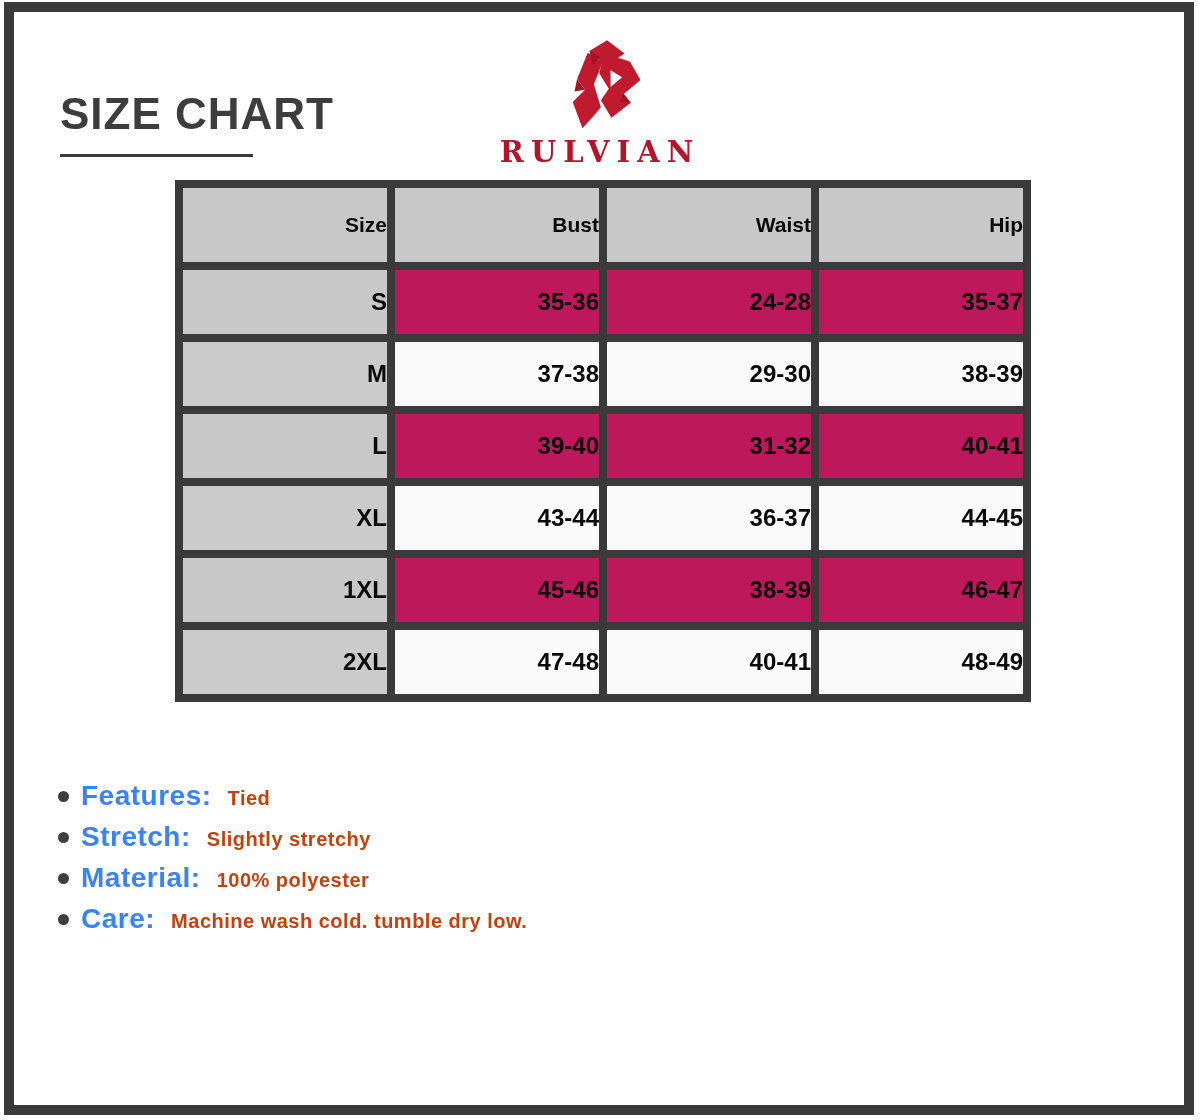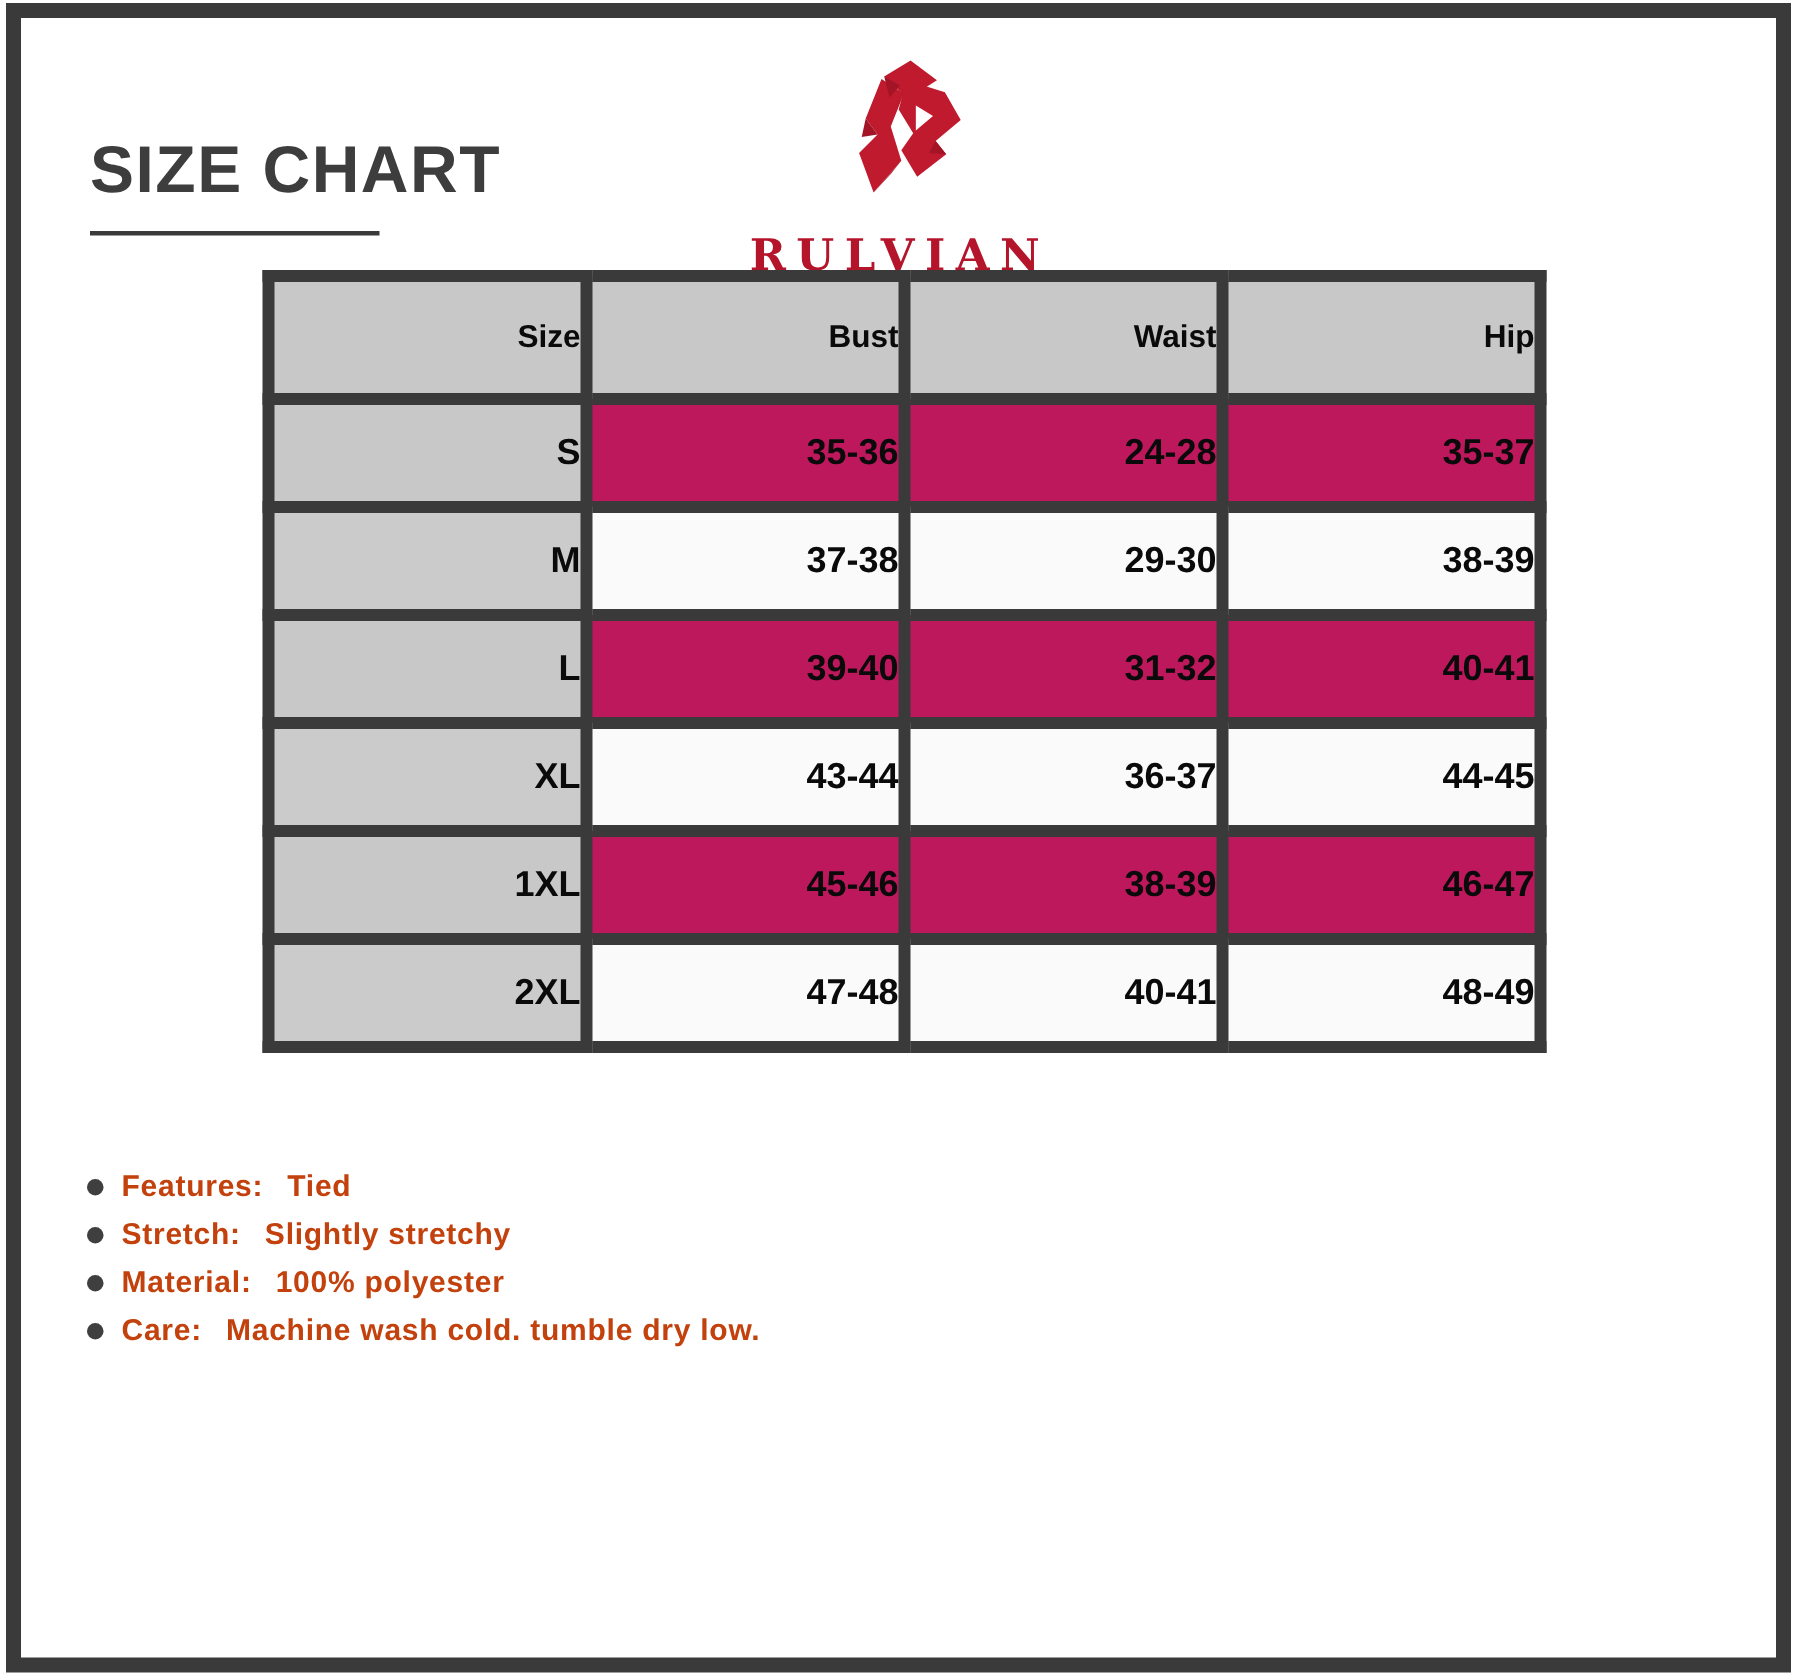--- a/index.html
+++ b/index.html
@@ -10,39 +10,39 @@
   .frame{position:absolute;left:4px;top:2px;right:6px;bottom:5px;border:10px solid #3a3a3a;pointer-events:none;}
 
   
   .title-block{position:absolute;left:60px;top:92px;}
   .page-title{font-size:44px;font-weight:700;color:#3d3d3d;letter-spacing:1px;line-height:1;}
   .title-underline{width:193px;height:3px;background:#3a3a3a;margin-top:18px;}
 
   
   .brand{position:absolute;left:0;top:38px;width:1200px;display:flex;flex-direction:column;align-items:center;}
   .brand svg{display:block;}
-  .brand-name{margin-top:20px;font-family:"DejaVu Serif","Liberation Serif",serif;font-weight:700;
+  .brand-name{margin-top:2px;font-family:"DejaVu Serif","Liberation Serif",serif;font-weight:700;
               font-size:29px;letter-spacing:7px;color:#B5152B;line-height:1;}
 
   
   .size-table{position:absolute;left:175px;top:180px;border-collapse:collapse;table-layout:fixed;width:856px;}
   .size-table td,.size-table th{border:8px solid #3a3a3a;text-align:right;vertical-align:middle;
                                 color:#0a0a0a;padding:0;}
   .size-table th{height:74px;background:#c8c8c8;font-size:21px;font-weight:700;}
   .size-table td{height:64px;font-size:24px;font-weight:700;background:#be185d;}
   .size-table td.size-col{background:#c8c8c8;}
   .size-table tr.alt td{background:#fafafa;}
   .size-table tr.alt td.size-col{background:#cbcbcb;}
 
   
   .details{position:absolute;left:58px;top:780px;display:flex;flex-direction:column;gap:9px;}
   .detail-row{display:flex;align-items:baseline;}
   .bullet{width:11px;height:11px;border-radius:50%;background:#3f3f3f;align-self:center;
           margin-right:12px;flex:0 0 auto;}
-  .detail-label{font-size:20px;font-weight:700;color:#c2410c;letter-spacing:0.5px;}
+  .detail-label{font-size:28px;font-weight:700;color:#3b82f6;letter-spacing:0.5px;}
   .detail-value{font-size:20px;font-weight:700;color:#c2410c;margin-left:16px;letter-spacing:0.5px;}
 </style>
 </head>
 <body>
 
 <div class="canvas">
 
   <div class="frame"></div>
 
   <div class="title-block">

